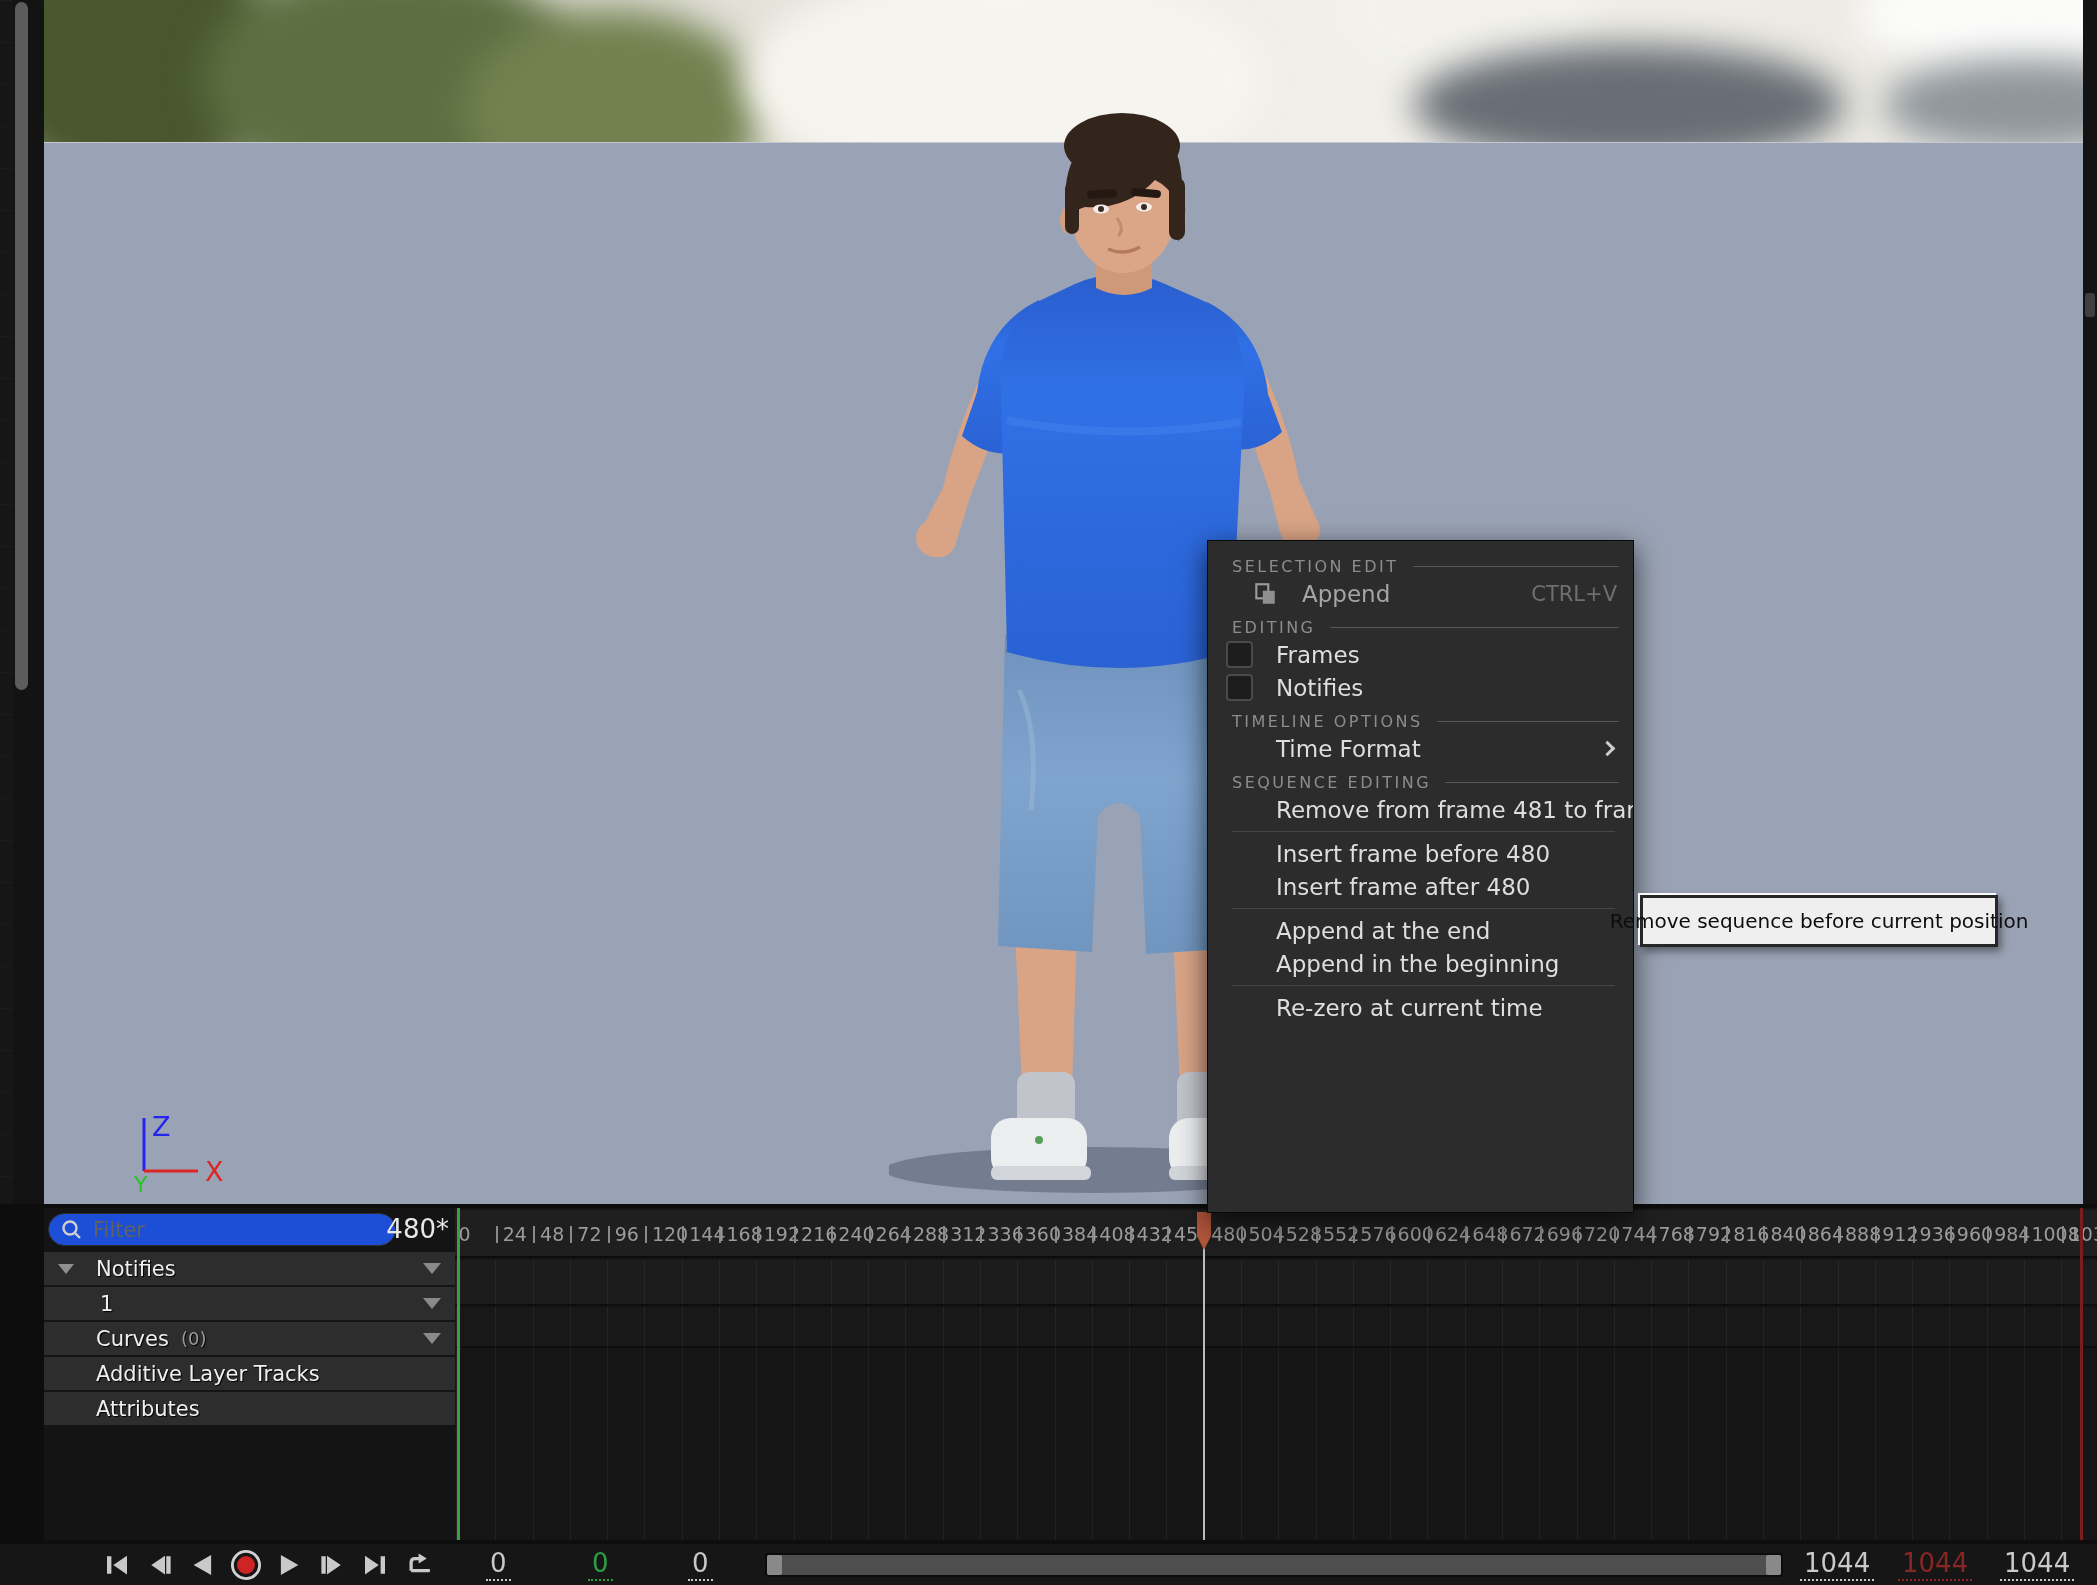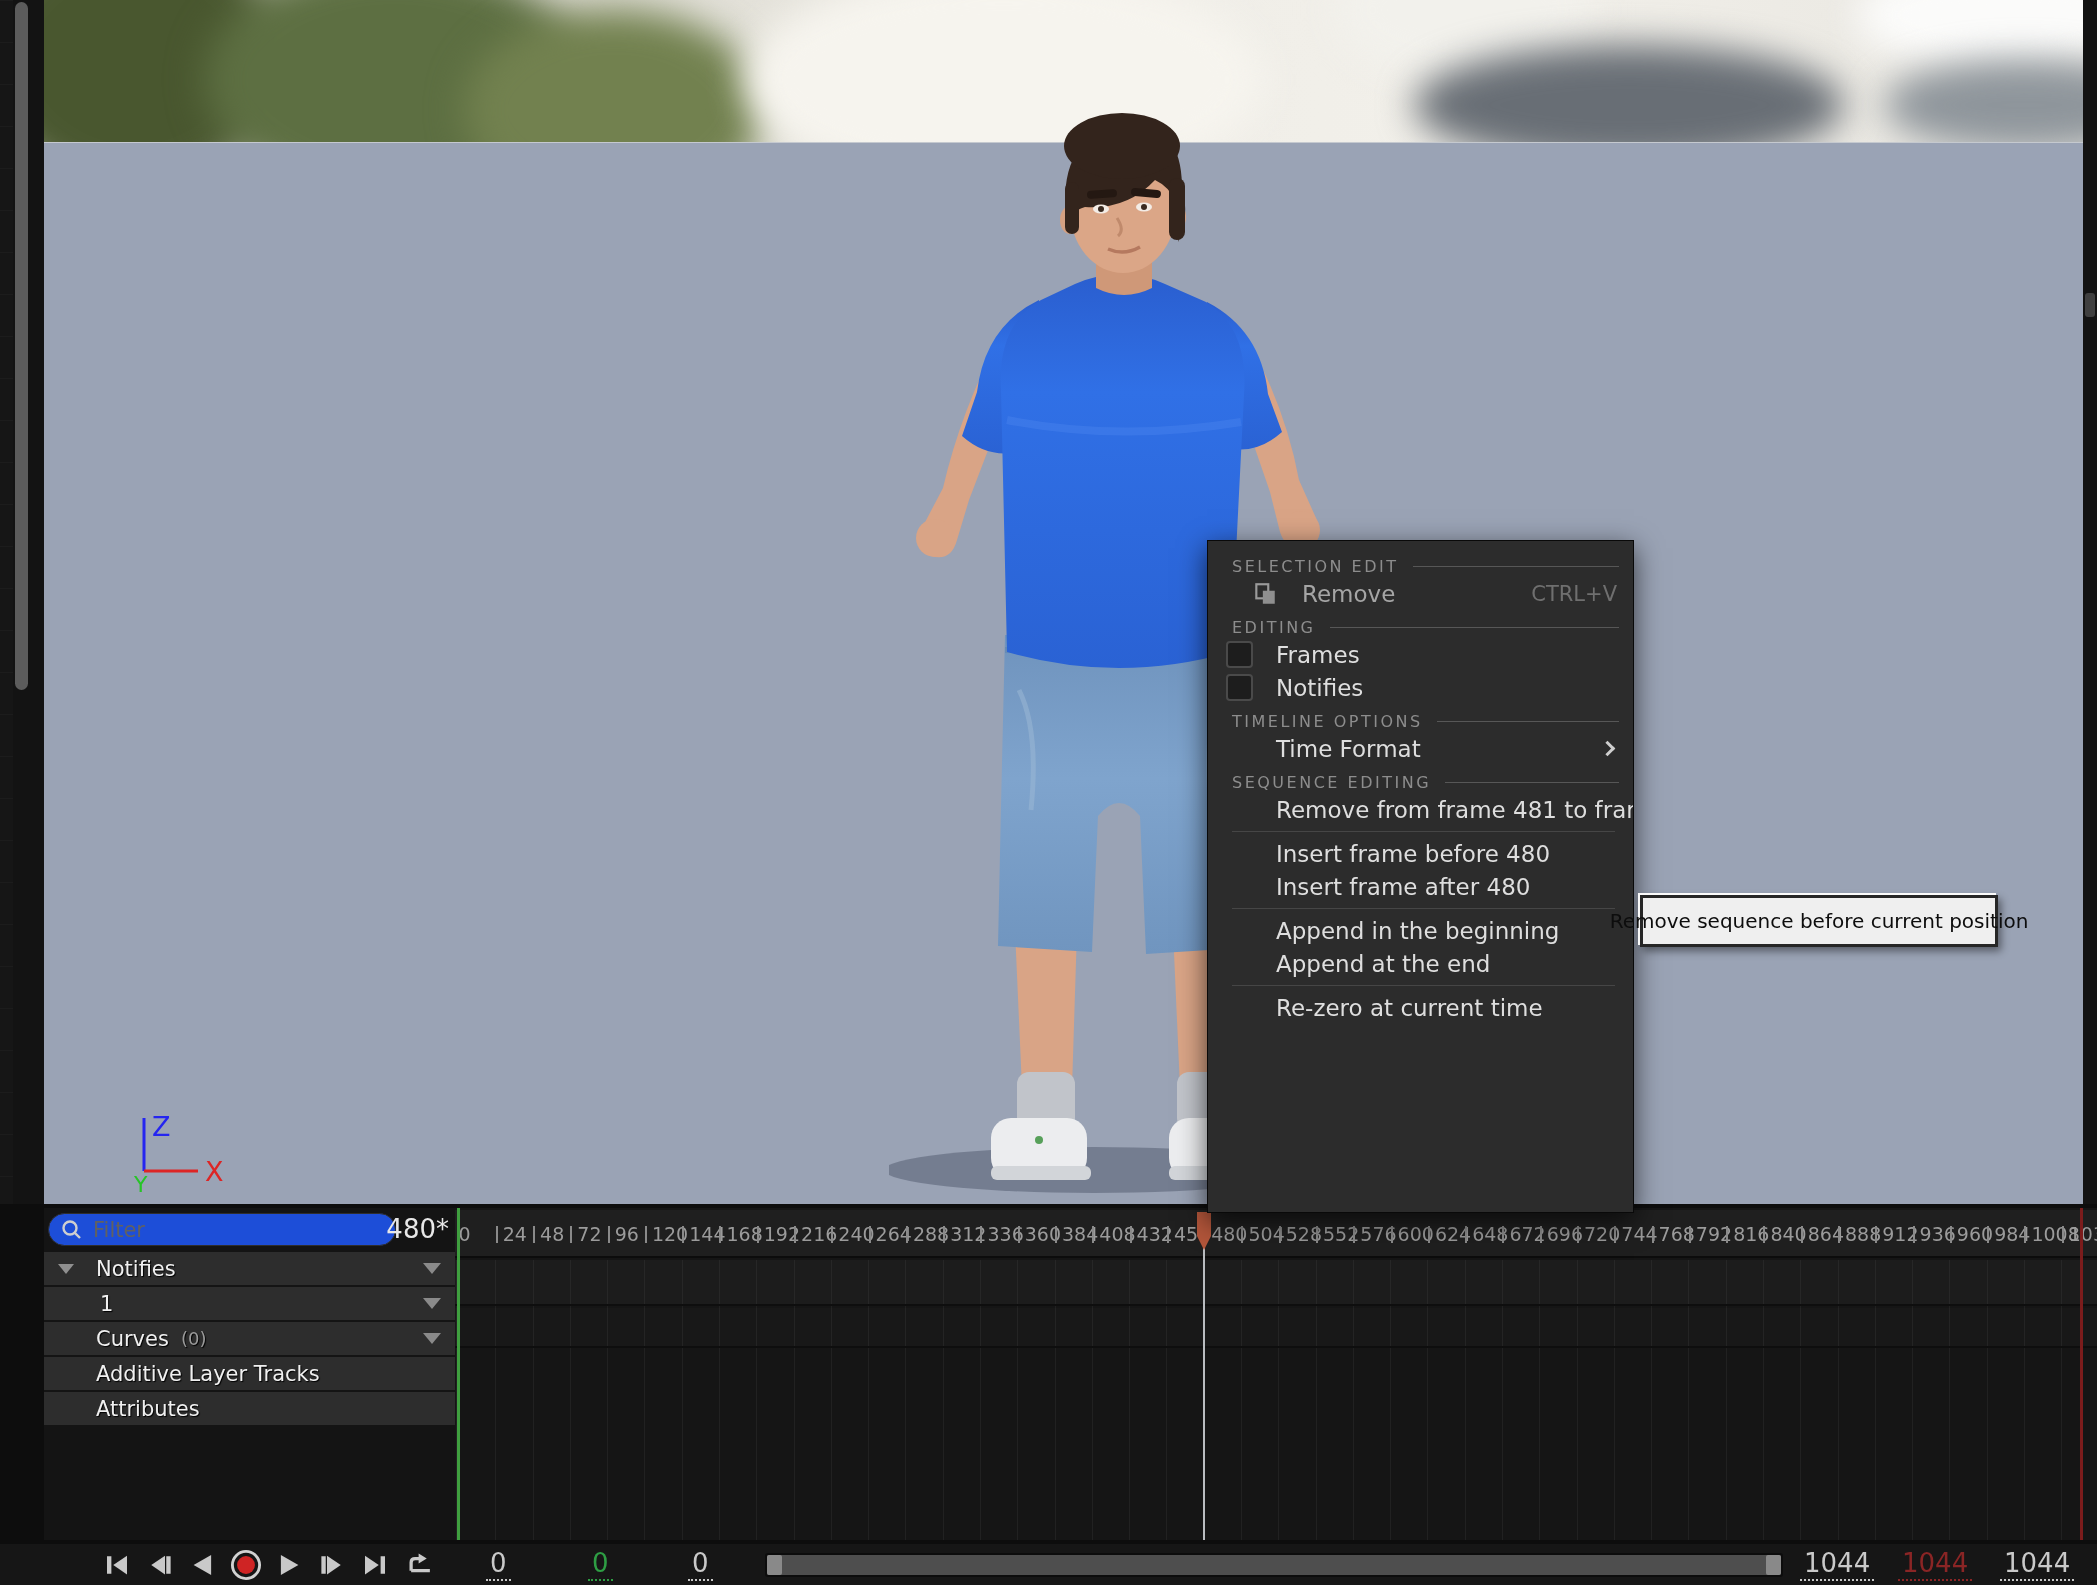--- a/index.html
+++ b/index.html
@@ -505,21 +505,21 @@
           <span>SELECTION EDIT</span>
           <i></i>
         </div>
         <div class="menu-item dis haslead">
           <span class="lead" style="padding-left:26px;width:76px;">
             <svg width="26" height="26" viewBox="0 0 24 24">
               <rect x="4" y="3" width="11" height="13" fill="none" stroke="#9a9a9a" stroke-width="2"></rect>
               <rect x="10" y="9" width="11" height="12" fill="#8f8f8f"></rect>
             </svg>
           </span>
-          <span class="milabel">Remove</span>
+          <span class="milabel">Append</span>
           <span class="msc">CTRL+V</span>
         </div>
         <div class="menu-header">
           <span>EDITING</span>
           <i></i>
         </div>
         <div class="menu-item haslead">
           <span class="lead">
             <span class="cb"></span>
           </span>
@@ -548,24 +548,24 @@
         </div>
         <div class="menu-sep"></div>
         <div class="menu-item">
           <span class="milabel">Insert frame before 480</span>
         </div>
         <div class="menu-item">
           <span class="milabel">Insert frame after 480</span>
         </div>
         <div class="menu-sep"></div>
         <div class="menu-item">
+          <span class="milabel">Append at the end</span>
+        </div>
+        <div class="menu-item">
           <span class="milabel">Append in the beginning</span>
-        </div>
-        <div class="menu-item">
-          <span class="milabel">Append at the end</span>
         </div>
         <div class="menu-sep"></div>
         <div class="menu-item">
           <span class="milabel">Re-zero at current time</span>
         </div>
       </div>
   </div>
 
   <div id="tooltip">
     <span>Remove sequence before current position</span>

